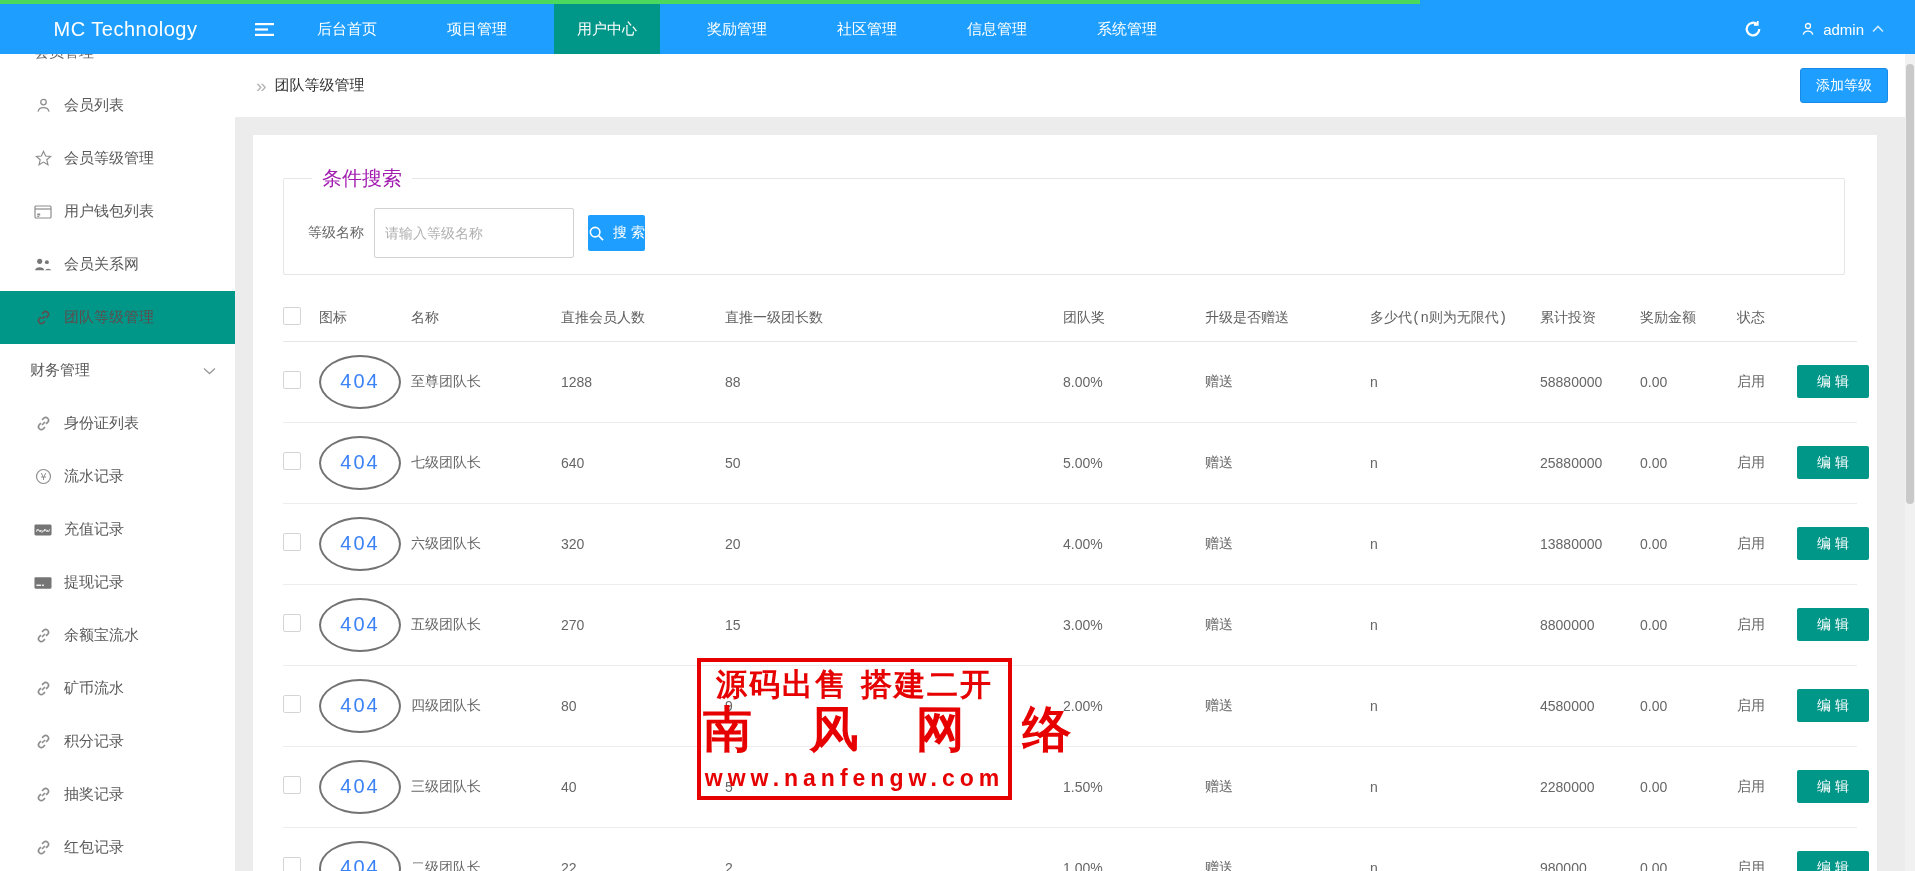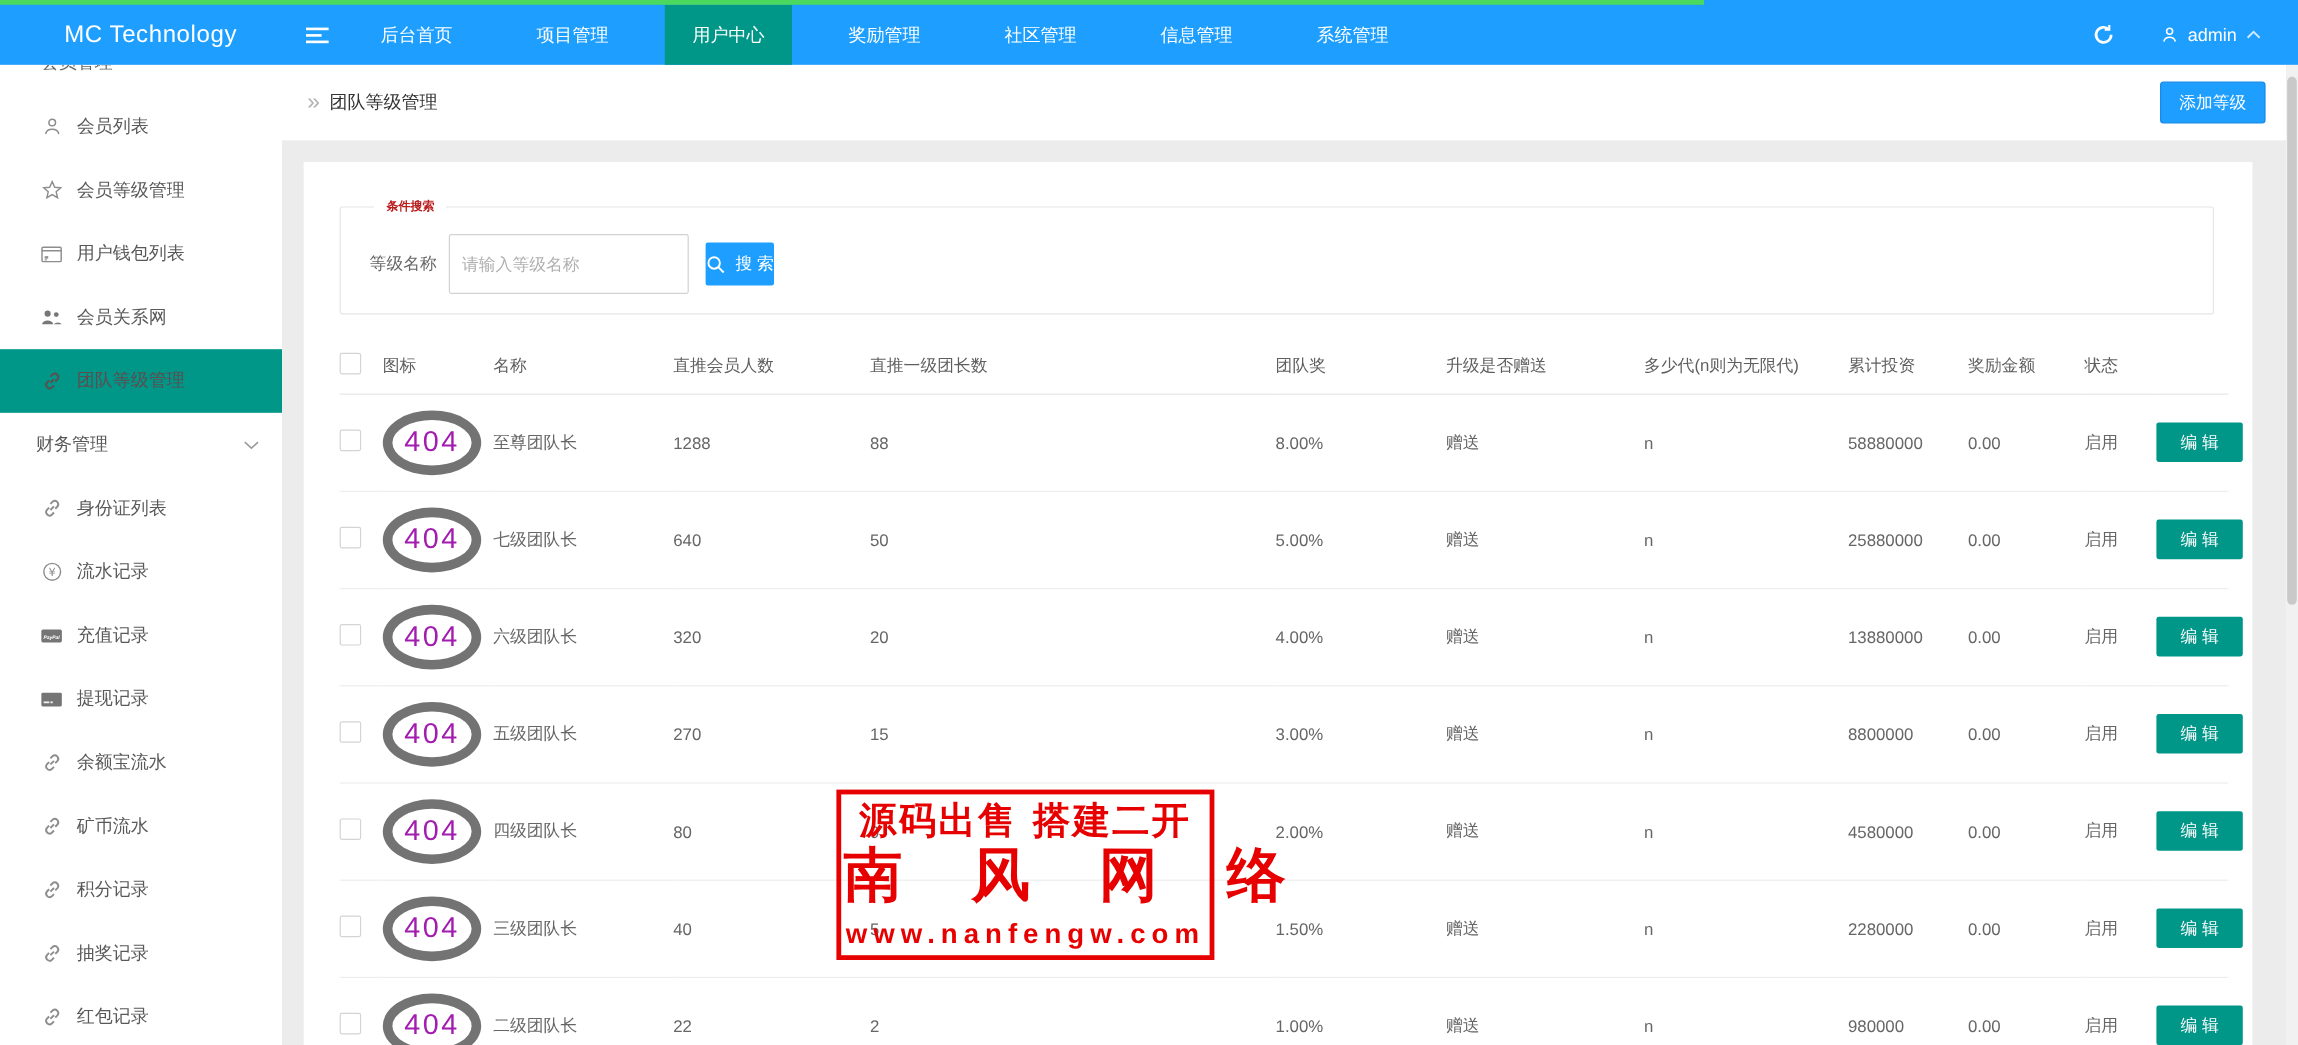--- a/index.html
+++ b/index.html
@@ -32,32 +32,32 @@
   
   .main { position:absolute; left:235px; top:54px; right:10px; bottom:0; background:#ececec; overflow:hidden; }
   .page-header { position:relative; height:63px; background:#fff; display:flex; align-items:center; padding-left:21px; }
   .bc-arrow { color:#b3b3b3; font-size:19px; margin-right:8px; }
   .bc-title { color:#333; font-size:15px; }
   .add-btn { position:absolute; right:17px; top:14px; height:35px; padding:0 15px; background:#1E9FFF; border:1px solid #1789e6; border-radius:3px; color:#fff; font-size:14px; cursor:pointer; font-family:inherit; }
 
   .card { position:absolute; left:18px; top:81px; width:1624px; height:780px; background:#fff; padding:30px 20px 0 30px; }
 
   fieldset.search-fieldset { border:1px solid #e6e6e6; border-radius:2px; margin-right:12px; padding:12px 16px 16px 16px; }
-  fieldset.search-fieldset legend { font-size:10px; color:#b91c1c; padding:0 10px; margin-left:12px;font-weight:bold; }
+  fieldset.search-fieldset legend { font-size:20px; color:#a21caf; padding:0 10px; margin-left:12px; }
   .search-row { display:flex; align-items:center; padding-left:8px; margin-top:4px; }
   .search-row label { font-size:14px; color:#666; margin-right:10px; }
   .search-row input { width:200px; height:50px; border:1px solid #d2d2d2; border-radius:2px; padding:0 10px; font-size:14px; color:#666; outline:none; font-family:inherit; }
   .search-row input::placeholder { color:#b0b0b0; }
   .search-btn { margin-left:14px; height:36px; padding:0 0; background:#1E9FFF; border:none; border-radius:2px; color:#fff; font-size:14px; display:inline-flex; align-items:center; gap:8px; cursor:pointer; font-family:inherit; }
 
   table.grid { margin-top:20px; border-collapse:collapse; table-layout:fixed; width:1574px; }
-  table.grid th { height:46px; text-align:left; font-weight:400; font-size:14px; color:#5f5f5f; border-bottom:1px solid #e6e6e6; }
+  table.grid th { height:46px; text-align:left; font-weight:400; font-size:14px; color:#5f5f5f; border-bottom:1px solid #e6e6e6;font-family:Liberation Mono, monospace; }
   table.grid td { height:81px; font-size:14px; color:#666; border-bottom:1px solid #ededed; vertical-align:middle; }
   .checkbox { display:inline-block; width:18px; height:18px; border:1px solid #d4d4d4; border-radius:2px; background:#fff; cursor:pointer; }
-  .ellipse404 { width:82px; height:54px; border:8px solid #737373; border-radius:50%; color:#a21caf; font-size:24px; letter-spacing:2px; display:flex; align-items:center; justify-content:center; }
+  .ellipse404 { width:82px; height:54px; border:2px solid #737373; border-radius:50%; color:#3b82f6; font-size:20px; letter-spacing:2px; display:flex; align-items:center; justify-content:center; }
   .gift { color:#0a9e16; }
   .edit-btn { width:72px; height:33px; background:#009688; border:none; border-radius:2px; color:#ffffff; font-size:14px; cursor:pointer; font-family:inherit; }
 
   
   .watermark { position:absolute; left:697px; top:658px; width:315px; height:142px; border:4px solid #e60000; z-index:40; display:flex; flex-direction:column; justify-content:space-between; text-align:center; color:#e60000; padding:3px 2px; pointer-events:none; }
   .wm1 { font-family:"DejaVu Serif","Liberation Serif",serif; font-weight:bold; font-size:31px; line-height:38px; letter-spacing:2px; white-space:nowrap; }
   .wm2 { font-family:Liberation Mono, monospace; font-weight:bold; font-size:49px; line-height:44px; letter-spacing:14px; white-space:nowrap; }
   .wm3 { font-weight:bold; font-size:23px; line-height:30px; letter-spacing:5px; white-space:nowrap; }
 
   

